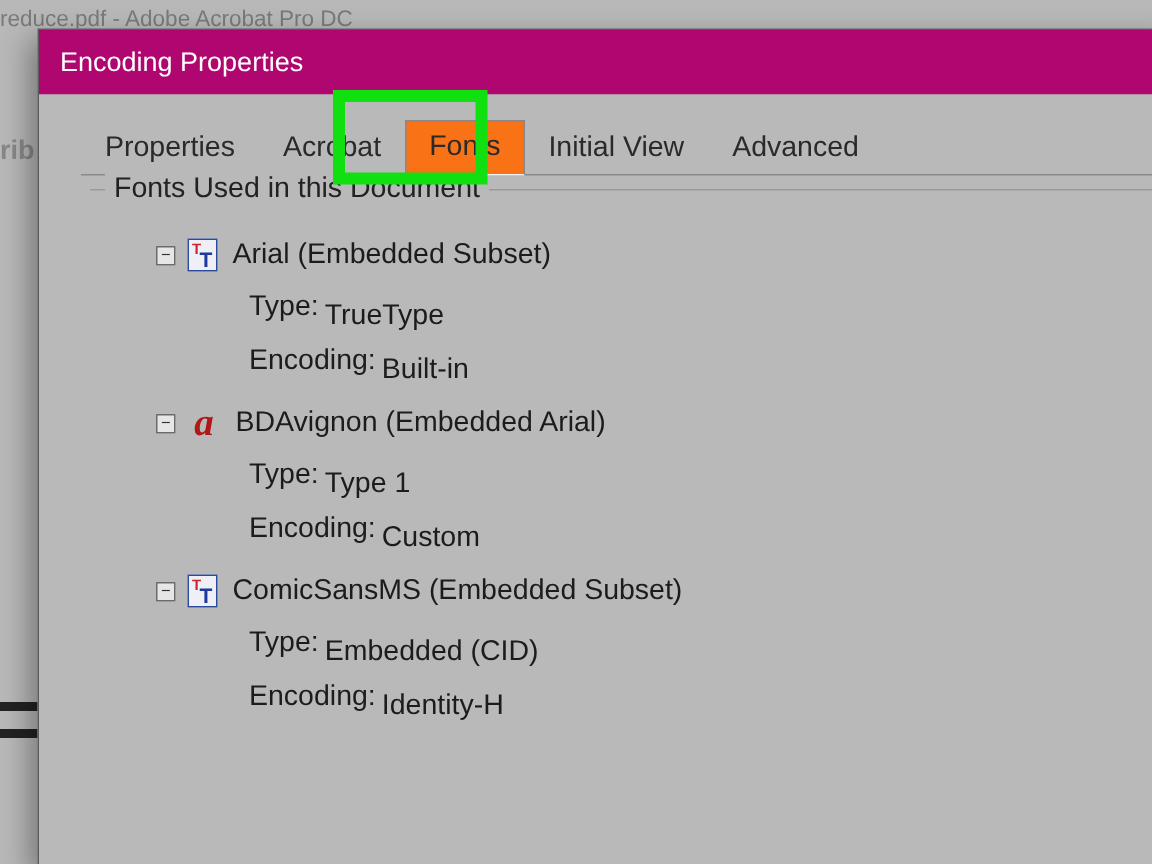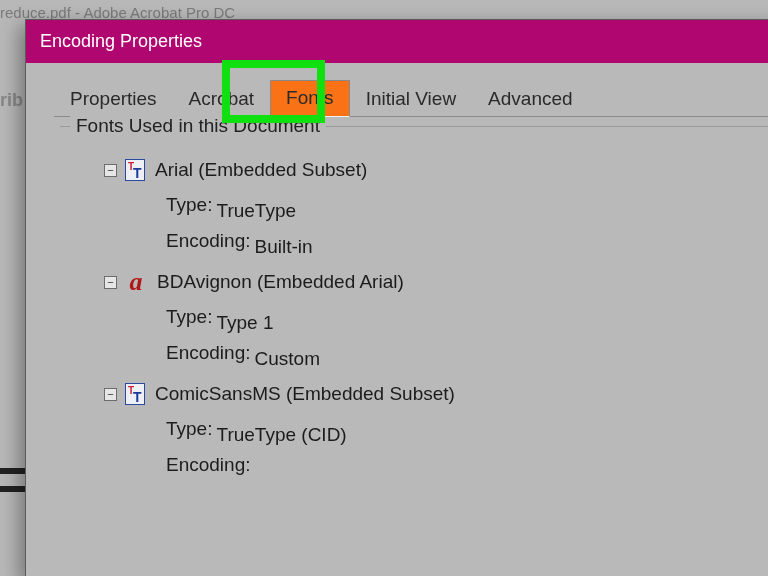--- a/index.html
+++ b/index.html
@@ -212,24 +212,25 @@
         </div>
 
         <div class="font-node">
           <div class="node-row">
             <span class="expander">−</span>
             <span class="t-icon"></span>
             <span class="font-name">ComicSansMS (Embedded Subset)</span>
           </div>
           <div class="detail">
             <span class="detail-label">Type:</span>
-            <span class="detail-value">TrueType (CID)</span>
+            <span class="detail-value">Embedded (CID)</span>
           </div>
           <div class="detail">
             <span class="detail-label">Encoding:</span>
+            <span class="detail-value">Identity-H</span>
           </div>
         </div>
 
       </div>
     </div>
 
   </div>
 </div>
 
 <div class="highlight-ring" id="hl" style="left: 222px; top: 60px; width: 103px; height: 63px;"></div>

